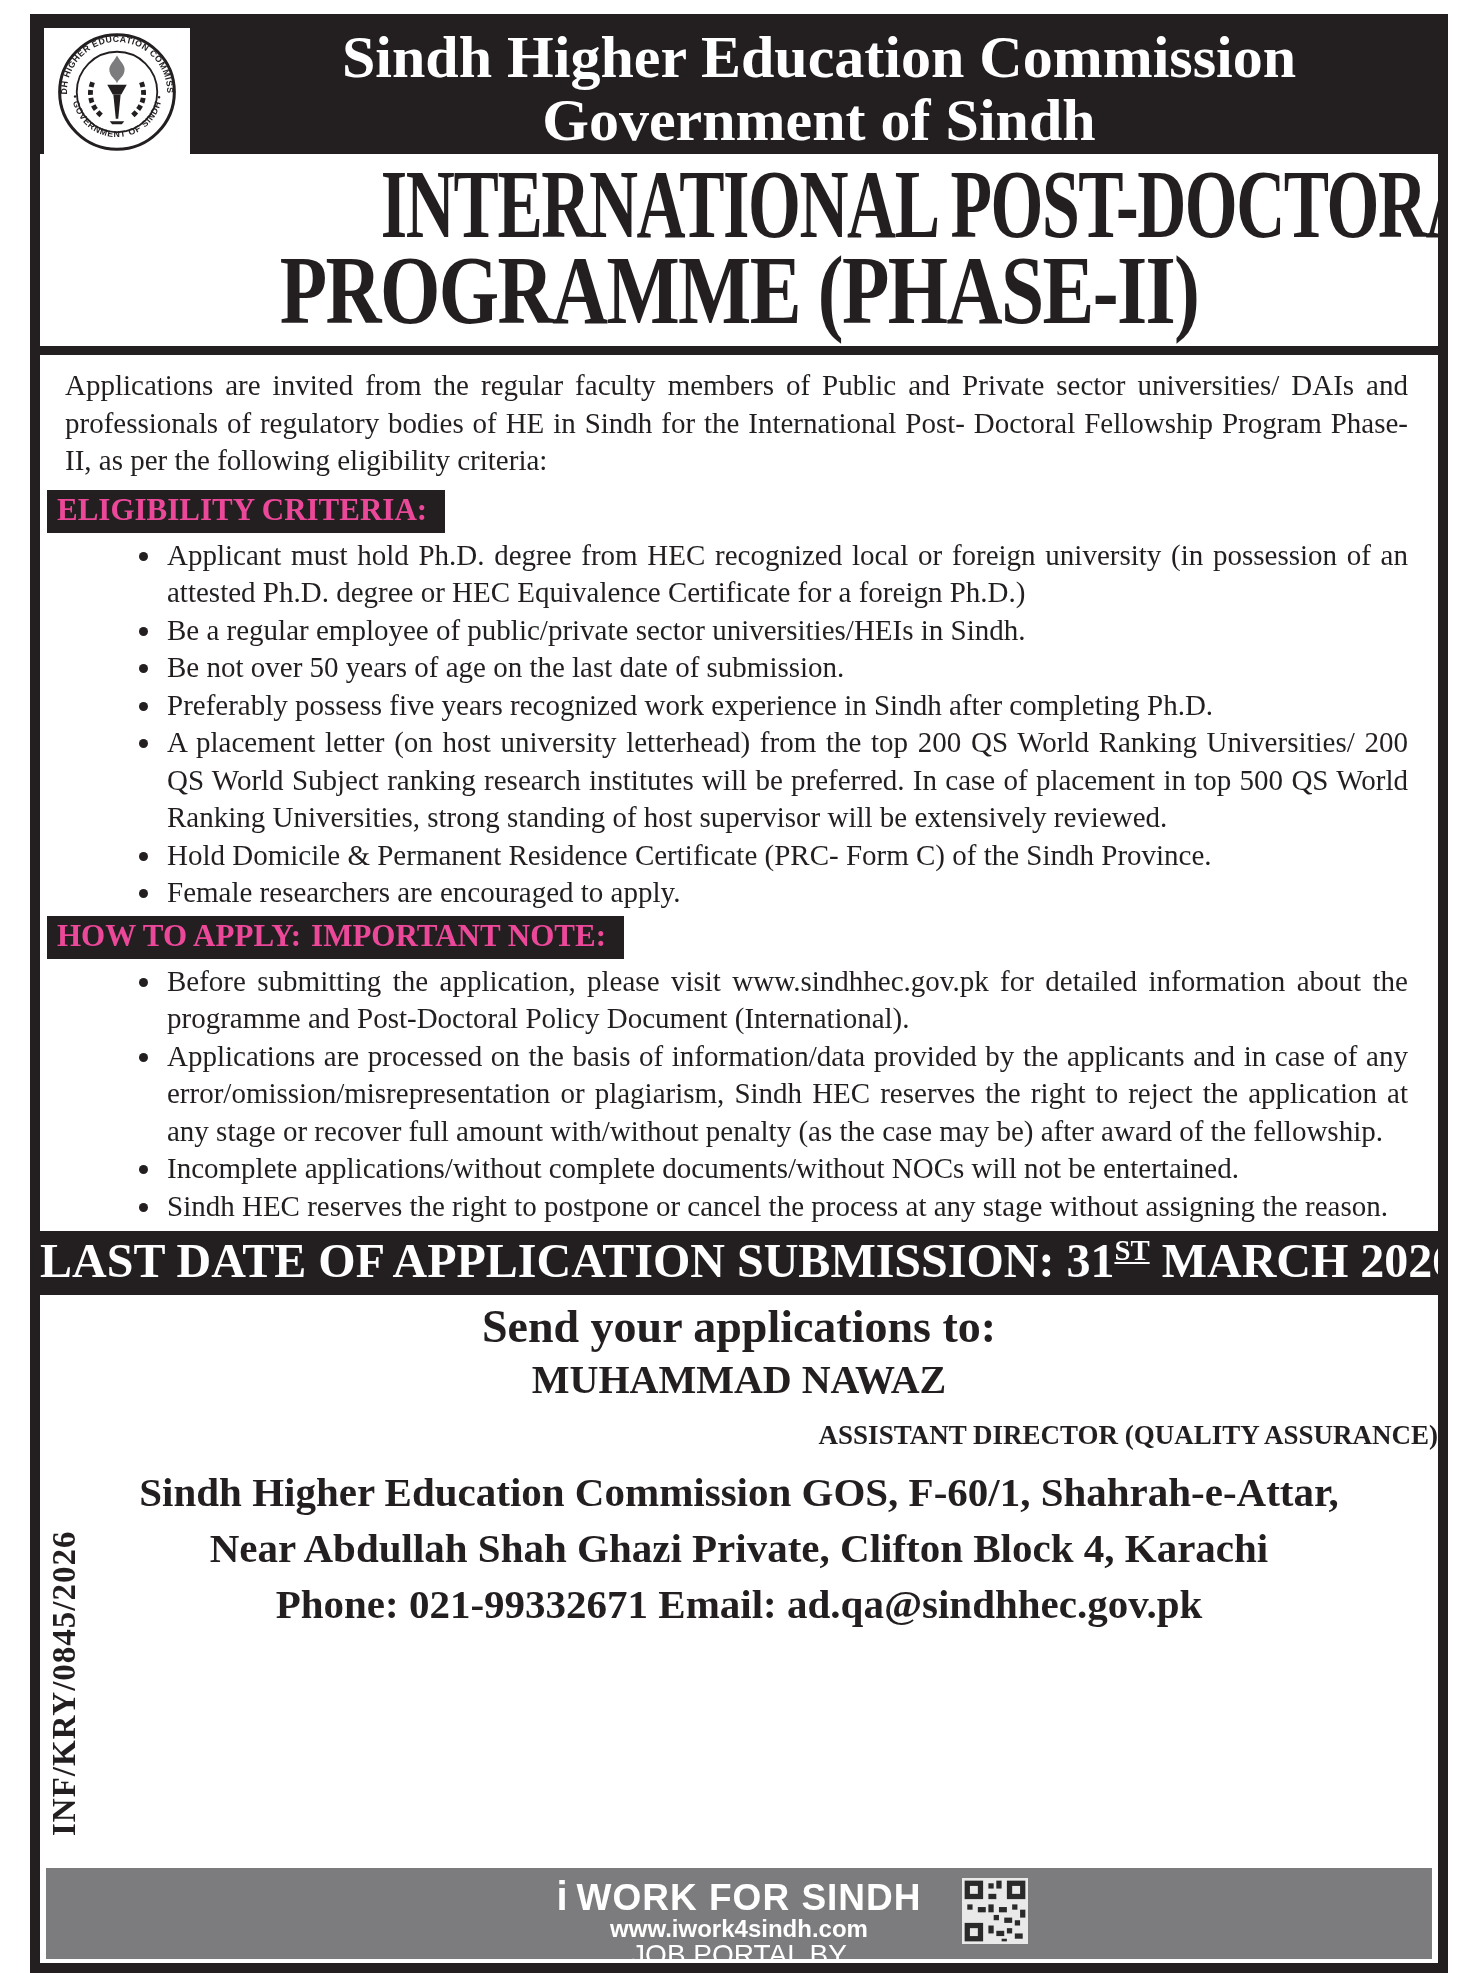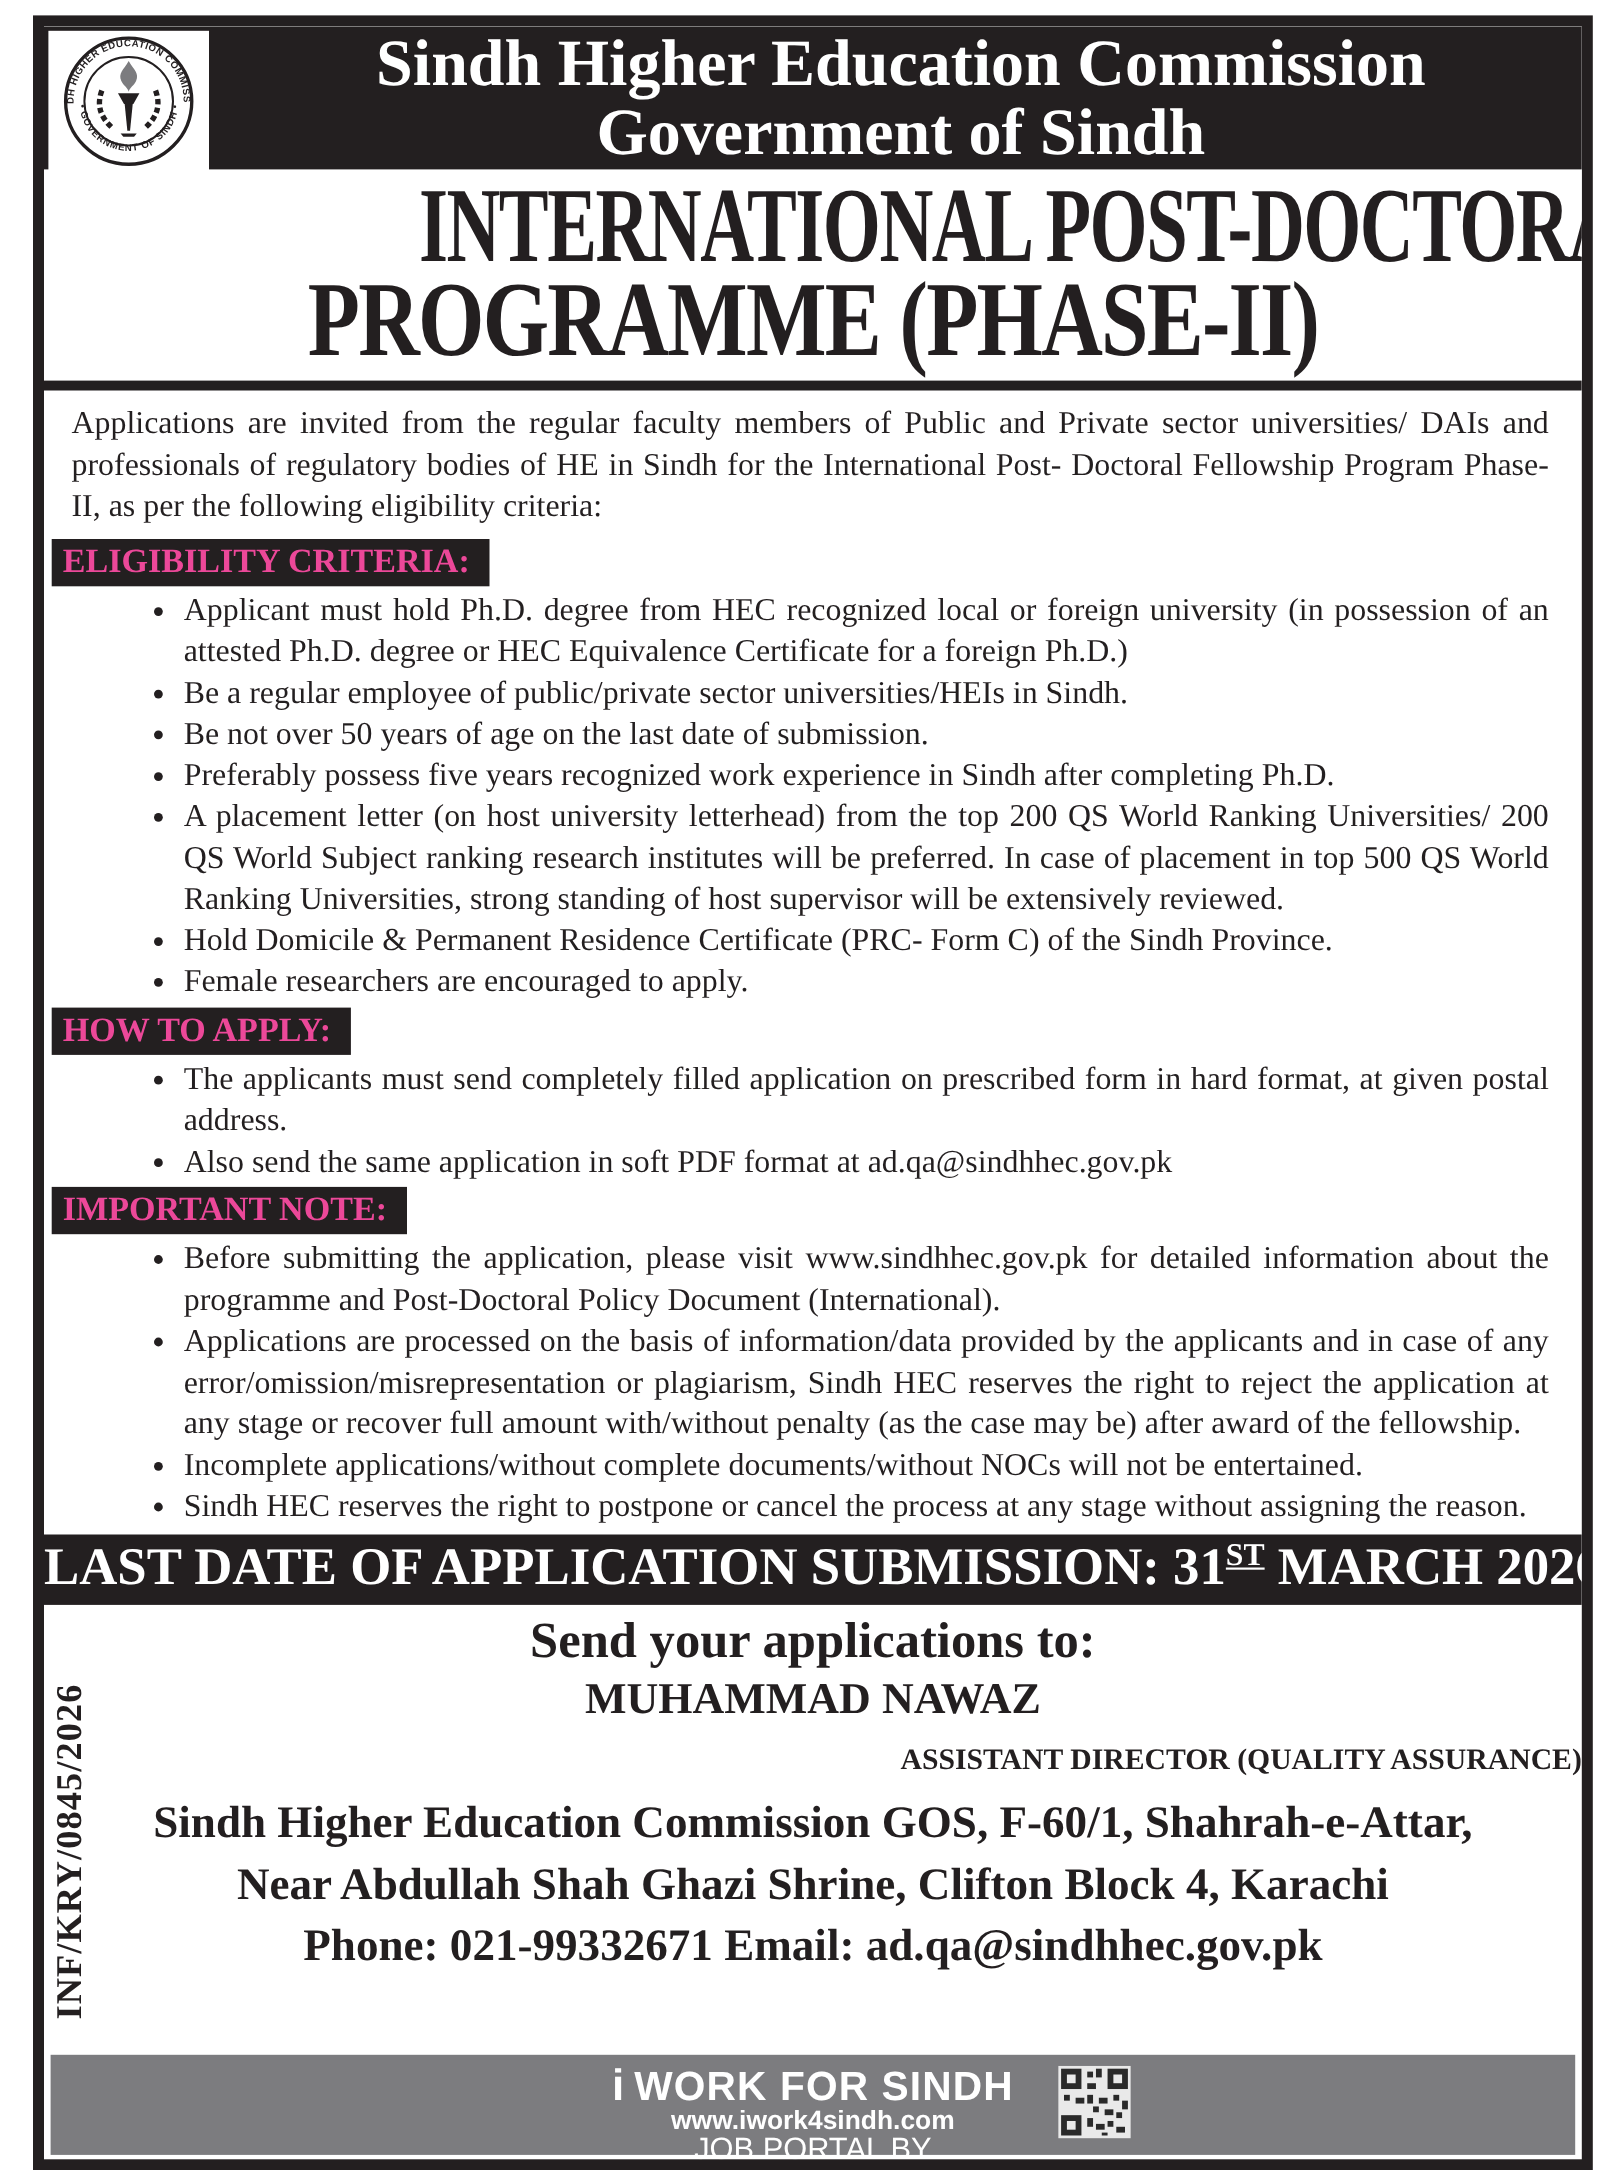--- a/index.html
+++ b/index.html
@@ -112,41 +112,38 @@
   <div class="body-section">
     <p class="intro">Applications are invited from the regular faculty members of Public and Private sector universities/ DAIs and professionals of regulatory bodies of HE in Sindh for the International Post- Doctoral Fellowship Program Phase-II, as per the following eligibility criteria:</p>
     <div id="sections"><div class="section-label">ELIGIBILITY CRITERIA:</div><ul class="bullets">
           <li>Applicant must hold Ph.D. degree from HEC recognized local or foreign university (in possession of an attested Ph.D. degree or HEC Equivalence Certificate for a foreign Ph.D.)</li>
           <li>Be a regular employee of public/private sector universities/HEIs in Sindh.</li>
           <li>Be not over 50 years of age on the last date of submission.</li>
           <li>Preferably possess five years recognized work experience in Sindh after completing Ph.D.</li>
           <li>A placement letter (on host university letterhead) from the top 200 QS World Ranking Universities/ 200 QS World Subject ranking research institutes will be preferred. In case of placement in top 500 QS World Ranking Universities, strong standing of host supervisor will be extensively reviewed.</li>
           <li>Hold Domicile &amp; Permanent Residence Certificate (PRC- Form C) of the Sindh Province.</li>
           <li>Female researchers are encouraged to apply.</li>
-        </ul><div class="section-label">HOW TO APPLY:</div><ul class="bullets">
-          <li>The applicants must send completely filled application on prescribed form in hard format, at given postal address.</li>
-          <li>Also send the same application in soft PDF format at ad.qa@sindhhec.gov.pk</li>
-        </ul><div class="section-label">IMPORTANT NOTE:</div><ul class="bullets">
+        </ul><div class="section-label">HOW TO APPLY:</div><div class="section-label">IMPORTANT NOTE:</div><ul class="bullets">
           <li>Before submitting the application, please visit www.sindhhec.gov.pk for detailed information about the programme and Post-Doctoral Policy Document (International).</li>
           <li>Applications are processed on the basis of information/data provided by the applicants and in case of any error/omission/misrepresentation or plagiarism, Sindh HEC reserves the right to reject the application at any stage or recover full amount with/without penalty (as the case may be) after award of the fellowship.</li>
           <li>Incomplete applications/without complete documents/without NOCs will not be entertained.</li>
           <li>Sindh HEC reserves the right to postpone or cancel the process at any stage without assigning the reason.</li>
         </ul></div>
   </div>
 
   <div class="banner">
     <span>LAST DATE OF APPLICATION SUBMISSION: 31</span><sup>ST</sup><span> MARCH 2026</span>
   </div>
 
   <div class="contact">
     <div class="c-sendto">Send your applications to:</div>
     <div class="c-name">MUHAMMAD NAWAZ</div>
     <div class="c-desig">ASSISTANT DIRECTOR (QUALITY ASSURANCE)</div>
     <div class="c-addr">Sindh Higher Education Commission GOS, F-60/1, Shahrah-e-Attar,</div>
-    <div class="c-addr">Near Abdullah Shah Ghazi Shrine, Clifton Block 4, Karachi</div>
+    <div class="c-addr">Near Abdullah Shah Ghazi Private, Clifton Block 4, Karachi</div>
     <div class="c-phone">Phone: 021-99332671 Email: ad.qa@sindhhec.gov.pk</div>
   </div>
 
   <div class="ref-vertical">INF/KRY/0845/2026</div>
 
   <div class="footer">
     <div class="brand-row">
       <span class="brand-i">i</span><span>WORK FOR SINDH</span>
     </div>
     <div class="f-site">www.iwork4sindh.com</div>

